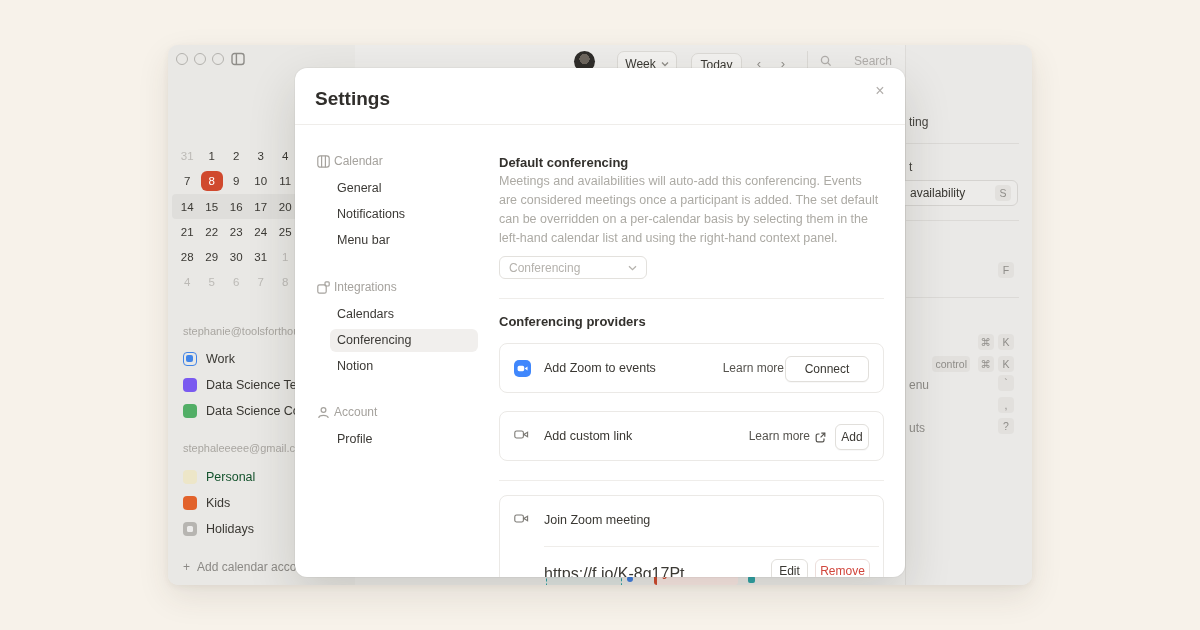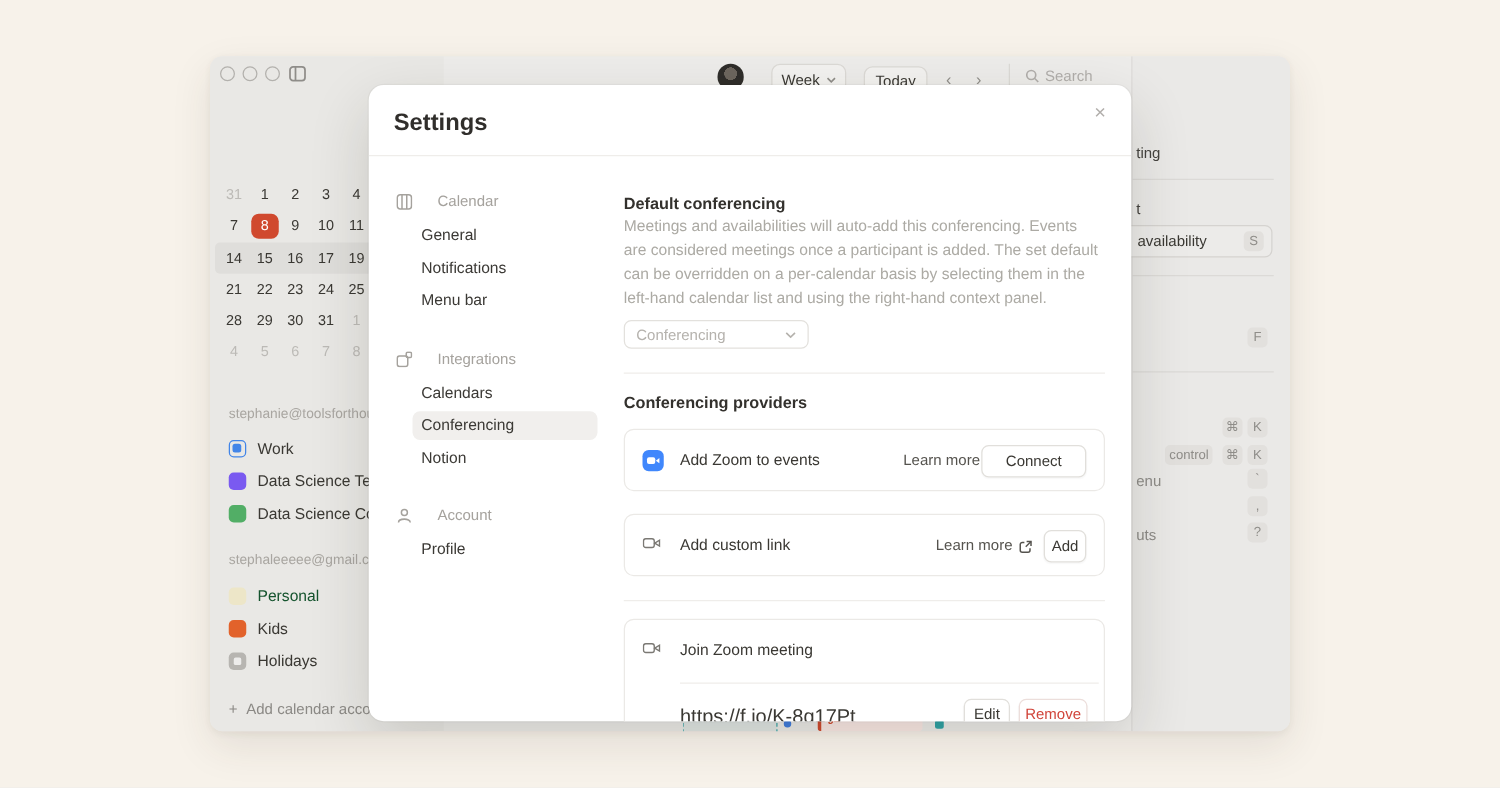--- a/index.html
+++ b/index.html
@@ -45,21 +45,21 @@
   .add-acct { position:absolute; left:15px; top:515px; font-size:12px; color:#8b8985; display:flex; gap:7px; align-items:center; }
   
   .avatar { position:absolute; left:406px; top:6px; width:21px; height:21px; border-radius:50%;
     background:radial-gradient(circle at 50% 38%, #6d665e 0 30%, #2f2d2a 31%); }
   .hbtn { position:absolute; top:6px; height:26px; border:1px solid #dcdad6; background:#f3f2f0;
     border-radius:7px; display:flex; align-items:center; justify-content:center; gap:5px;
     font-size:12px; color:#3a3833; font-weight:500; }
   .hbtn.week { left:449px; width:60px; } .hbtn.today { left:523px; width:51px; top:8px; height:24px; }
   .nav-ch { position:absolute; top:11px; font-size:13px; color:#8f8d89; width:16px; text-align:center; }
   .vdiv { position:absolute; left:639px; top:6px; width:1px; height:21px; background:#dcdad6; }
-  .search { position:absolute; left:652px; top:9px; display:flex; align-items:center; gap:4px; color:#b1aeab; font-size:12px; }
+  .search { position:absolute; left:652px; top:9px; display:flex; align-items:center; gap:22px; color:#b1aeab; font-size:12px; }
   
   .rpanel { position:absolute; left:737px; top:0; width:127px; height:540px; background:#eae9e7; border-left:1px solid #dedcd9; }
   .rpanel .hdiv { position:absolute; left:0; right:13px; height:1px; background:#dcdad7; }
   .rtext { position:absolute; left:3px; font-size:12px; color:#45433f; font-weight:500; white-space:nowrap; }
   .key { position:absolute; height:16px; min-width:16px; padding:0 3px; background:#e2e0dd; border-radius:4px;
     color:#8f8d89; font-size:10.5px; display:flex; align-items:center; justify-content:center; }
   .avail-box { position:absolute; left:-14px; top:135px; width:126px; height:26px; border:1px solid #d5d3d0;
     border-radius:6px; background:#ecebe9; }
   .avail-box .lbl { position:absolute; left:17px; top:5px; font-size:12px; color:#3a3833; }
   .avail-box .key { right:6px; top:4px; position:absolute; }
@@ -70,21 +70,21 @@
   .ev-red::before { content:""; position:absolute; left:0; top:0; bottom:0; width:3px; background:#d0492e; }
   .ev-red .t { position:absolute; left:8px; top:2px; font-size:9px; color:#d0492e; font-weight:600; }
   .ev-teal { position:absolute; left:580px; top:531px; width:7px; height:7px; border-radius:2px; background:#2ea3a6; }
   
   .modal { position:absolute; left:127px; top:23px; width:610px; height:509px; background:#fff; border-radius:12px;
     overflow:hidden; box-shadow:0 18px 48px rgba(40,35,25,.16), 0 0 0 1px rgba(0,0,0,.03); }
   .m-title { position:absolute; left:20px; top:20px; font-size:19px; font-weight:600; color:#302e2b; }
   .m-close { position:absolute; right:14px; top:12px; width:22px; height:22px; display:flex; align-items:center;
     justify-content:center; font-size:16px; color:#b1aeab; cursor:default; }
   .m-hdiv { position:absolute; left:0; top:56px; width:610px; height:1px; background:#efedea; }
-  .nav-sec { position:absolute; left:22px; display:flex; align-items:center; gap:20px; color:#a5a29d; font-size:12px; }
+  .nav-sec { position:absolute; left:22px; display:flex; align-items:center; gap:4px; color:#a5a29d; font-size:12px; }
   .nav-item { position:absolute; left:42px; font-size:12.5px; color:#3b3935; }
   .nav-hl { position:absolute; left:35px; top:261px; width:148px; height:23px; background:#f1efed; border-radius:6px; }
   .content { position:absolute; left:204px; top:0; width:385px; }
   .c-head { position:absolute; font-size:13px; font-weight:600; color:#33312d; }
   .c-para { position:absolute; top:104px; width:382px; font-size:12.5px; line-height:19px; color:#acaaa4; }
   .c-select { position:absolute; top:188px; width:148px; height:23px; border:1px solid #e3e1dd; border-radius:6px;
     display:flex; align-items:center; padding:0 9px; font-size:12px; color:#b5b2ad; justify-content:space-between; }
   .c-div { position:absolute; width:385px; height:1px; background:#efedea; }
   .card { position:absolute; width:385px; border:1px solid #ebe9e6; border-radius:8px; background:#fff; }
   .prov-ic { position:absolute; left:14px; top:16px; width:17px; height:17px; border-radius:5px; }
@@ -127,21 +127,21 @@
       <span class="d today">8</span>
       <span class="d">9</span>
       <span class="d">10</span>
       <span class="d">11</span>
     </div>
     <div class="date-row sel" style="top:149px">
       <span class="d">14</span>
       <span class="d">15</span>
       <span class="d">16</span>
       <span class="d">17</span>
-      <span class="d">19</span>
+      <span class="d">20</span>
     </div>
     <div class="date-row" style="top:174px">
       <span class="d">21</span>
       <span class="d">22</span>
       <span class="d">23</span>
       <span class="d">24</span>
       <span class="d">25</span>
     </div>
     <div class="date-row" style="top:199px">
       <span class="d">28</span>

